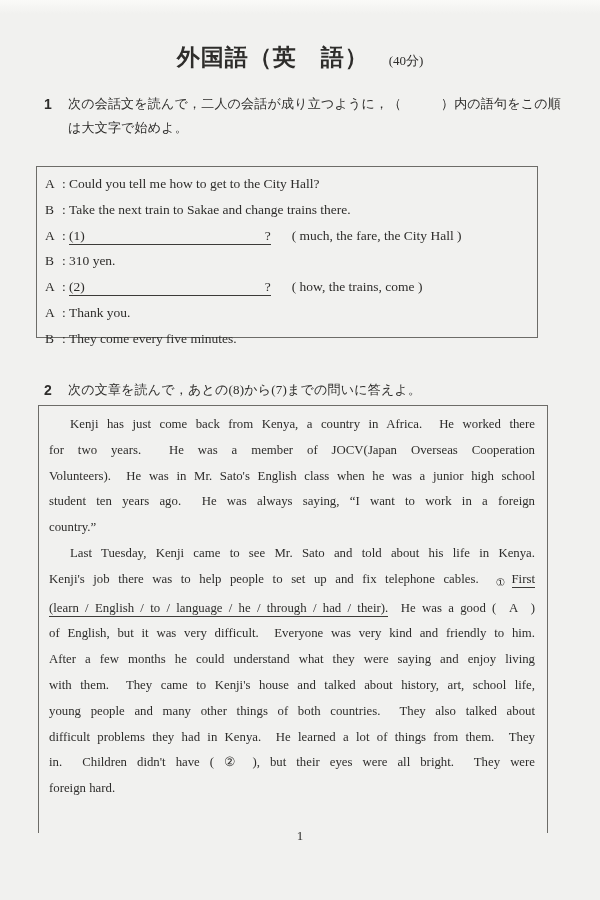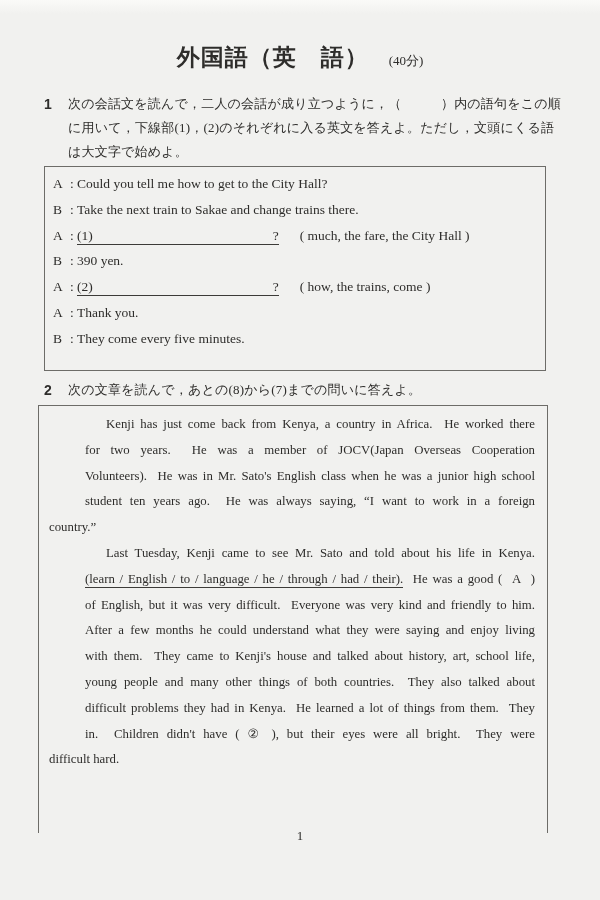--- a/index.html
+++ b/index.html
@@ -15,77 +15,76 @@
   .title-duration{font-size:13px;margin-left:20px;}
   
   .qblock{position:absolute;left:44px;right:34px;display:flex;}
   .q1{top:92px;}
   .q2{top:378px;}
   .qnum{flex:0 0 24px;font-family:"Liberation Sans","DejaVu Sans",sans-serif;
         font-weight:bold;font-size:14px;line-height:24px;}
   .qtext{flex:1;font-size:13px;line-height:24px;letter-spacing:.2px;}
   
   .dialogue-box{
-    position:absolute;left:44px;top:166px;width:502px;height:205px;
+    position:absolute;left:36px;top:166px;width:502px;height:172px;
     box-sizing:border-box;border:1px solid #6d6c68;padding:4px 10px 0 8px;
     font-size:13.5px;
   }
   .dline{line-height:25.8px;white-space:nowrap;}
   .spk{display:inline-block;width:14px;}
   .sep{display:inline-block;width:10px;text-align:center;}
   .ulwrap{border-bottom:1px solid #3c3b38;padding-bottom:1px;}
   .blank{display:inline-block;width:180px;}
   .hint{margin-left:21px;}
   
   .passage-box{
     position:absolute;left:38px;top:405px;width:510px;height:428px;
     box-sizing:border-box;
     border-top:1px solid #6d6c68;border-left:1px solid #6d6c68;border-right:1px solid #6d6c68;
     padding:6px 12px 0 10px;
     font-size:12.8px;
   }
   .pline{line-height:25.8px;}
-  .just{text-align:justify;text-align-last:justify;text-justify:inter-word;margin-left:36px;}
+  .just{text-align:justify;text-align-last:justify;text-justify:inter-word;}
   .pfirst{text-indent:21px;}
   .plast{text-align:right;text-align-last:left;}
   .ul{border-bottom:1px solid #3c3b38;padding-bottom:1px;}
   .circ{font-size:10.5px;vertical-align:-3px;margin-right:1px;}
   
   .page-number{position:absolute;top:828px;left:0;width:100%;text-align:center;font-size:13px;}
 </style>
 </head>
 <body>
 
 <div class="sheet">
 
   <div class="title-row">
     <span class="title-main">外国語（英　語）</span><span class="title-duration">(40分)</span>
   </div>
 
   <div class="qblock q1">
     <span class="qnum">1</span>
     <div class="qtext">
       <div>次の会話文を読んで，二人の会話が成り立つように，（　　　）内の語句をこの順</div>
-      <div>に用いて，下線部(1)，(2)のそれぞれに入る英文を答えよ。ただし，文頭にくる語</div>
       <div>は大文字で始めよ。</div>
     </div>
   </div>
 
   <div class="dialogue-box">
     <div class="dline">
       <span class="spk">A</span><span class="sep">:</span><span>Could you tell me how to get to the City Hall?</span>
     </div>
     <div class="dline">
       <span class="spk">B</span><span class="sep">:</span><span>Take the next train to Sakae and change trains there.</span>
     </div>
     <div class="dline">
       <span class="spk">A</span><span class="sep">:</span><span class="ulwrap"><span>(1)</span><span class="blank"></span><span>?</span></span><span class="hint">(&nbsp;much, the fare, the City Hall&nbsp;)</span>
     </div>
     <div class="dline">
-      <span class="spk">B</span><span class="sep">:</span><span>390 yen.</span>
+      <span class="spk">B</span><span class="sep">:</span><span>310 yen.</span>
     </div>
     <div class="dline">
       <span class="spk">A</span><span class="sep">:</span><span class="ulwrap"><span>(2)</span><span class="blank"></span><span>?</span></span><span class="hint">(&nbsp;how, the trains, come&nbsp;)</span>
     </div>
     <div class="dline">
       <span class="spk">A</span><span class="sep">:</span><span>Thank you.</span>
     </div>
     <div class="dline">
       <span class="spk">B</span><span class="sep">:</span><span>They come every five minutes.</span>
     </div>
@@ -100,26 +99,29 @@
 
   <div class="passage-box">
     <div class="pline just pfirst">Kenji has just come back from Kenya, a country in Africa.&nbsp; He worked there</div>
     <div class="pline just">for two years.&nbsp; He was a member of JOCV(Japan Overseas Cooperation</div>
     <div class="pline just">Volunteers).&nbsp; He was in Mr. Sato's English class when he was a junior high school</div>
     <div class="pline just">student ten years ago.&nbsp; He was always saying, “I want to work in a foreign</div>
     <div class="pline plast">country.”</div>
 
     <div class="pline just pfirst">Last Tuesday, Kenji came to see Mr. Sato and told about his life in Kenya.</div>
     <div class="pline just">
+      <span>Kenji's job there was to help people to set up and fix telephone cables.&nbsp; </span><span class="circ">①</span><span class="ul">First</span>
+    </div>
+    <div class="pline just">
       <span class="ul">(learn / English / to / language / he / through / had / their).</span><span>&nbsp; He was a good (&nbsp;&nbsp;A&nbsp;&nbsp;)</span>
     </div>
     <div class="pline just">of English, but it was very difficult.&nbsp; Everyone was very kind and friendly to him.</div>
     <div class="pline just">After a few months he could understand what they were saying and enjoy living</div>
     <div class="pline just">with them.&nbsp; They came to Kenji's house and talked about history, art, school life,</div>
     <div class="pline just">young people and many other things of both countries.&nbsp; They also talked about</div>
     <div class="pline just">difficult problems they had in Kenya.&nbsp; He learned a lot of things from them.&nbsp; They</div>
     <div class="pline just">in.&nbsp; Children didn't have (&nbsp;②&nbsp;), but their eyes were all bright.&nbsp; They were</div>
-    <div class="pline plast">difficult hard.</div>
+    <div class="pline plast">foreign hard.</div>
   </div>
 
   <div class="page-number">1</div>
 
 </div>
 
 </body></html>

